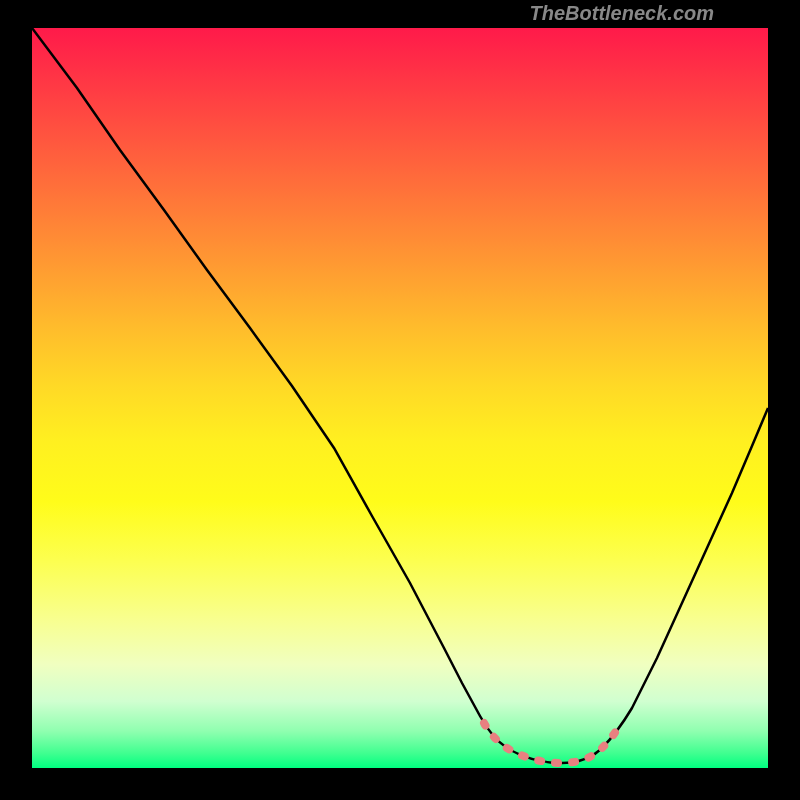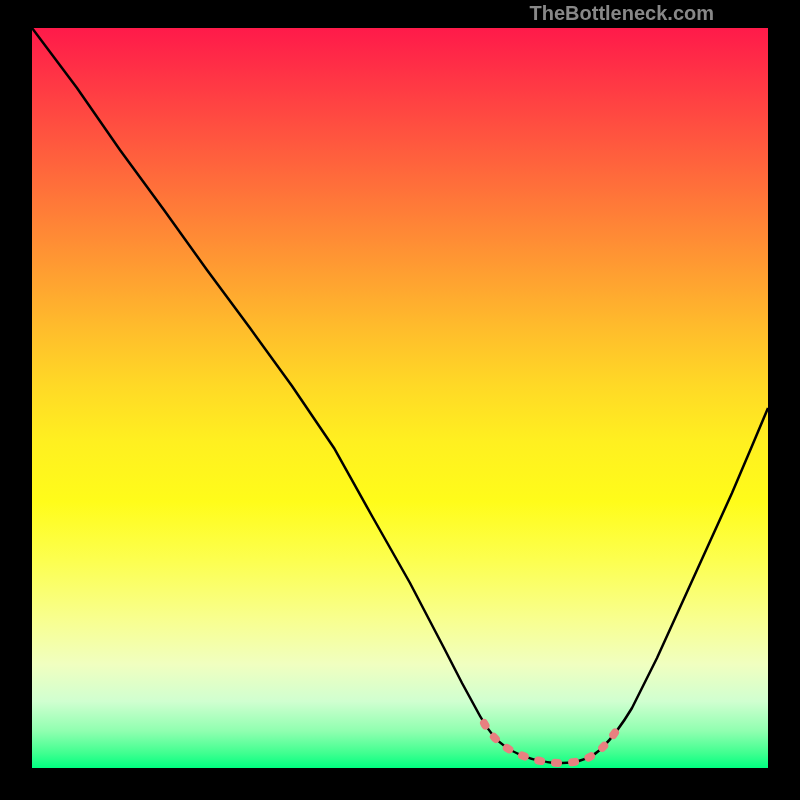--- a/index.html
+++ b/index.html
@@ -8,20 +8,21 @@
     background: #000;
     width: 800px;
     height: 800px;
     overflow: hidden;
     font-family: Arial, sans-serif;
   }
   .container {
     position: relative;
     width: 724px;
     height: 800px;
+    font-style: italic;
   }
   .watermark {
     position: absolute;
     top: 2px;
     right: 10px;
     color: #888;
     font-size: 20px;
     font-weight: bold;
     z-index: 10;
   }

